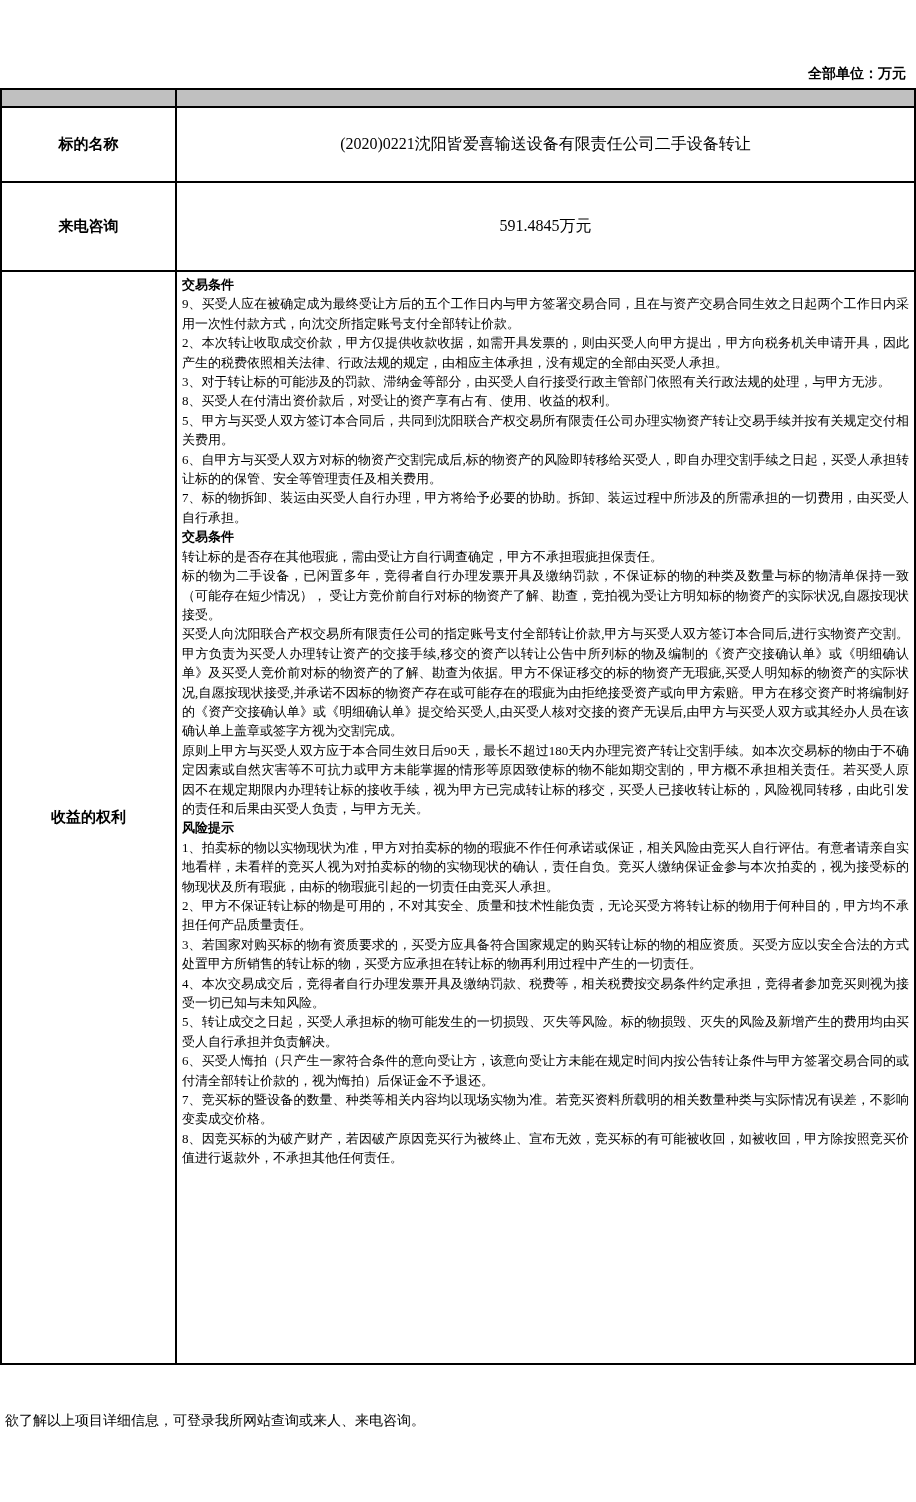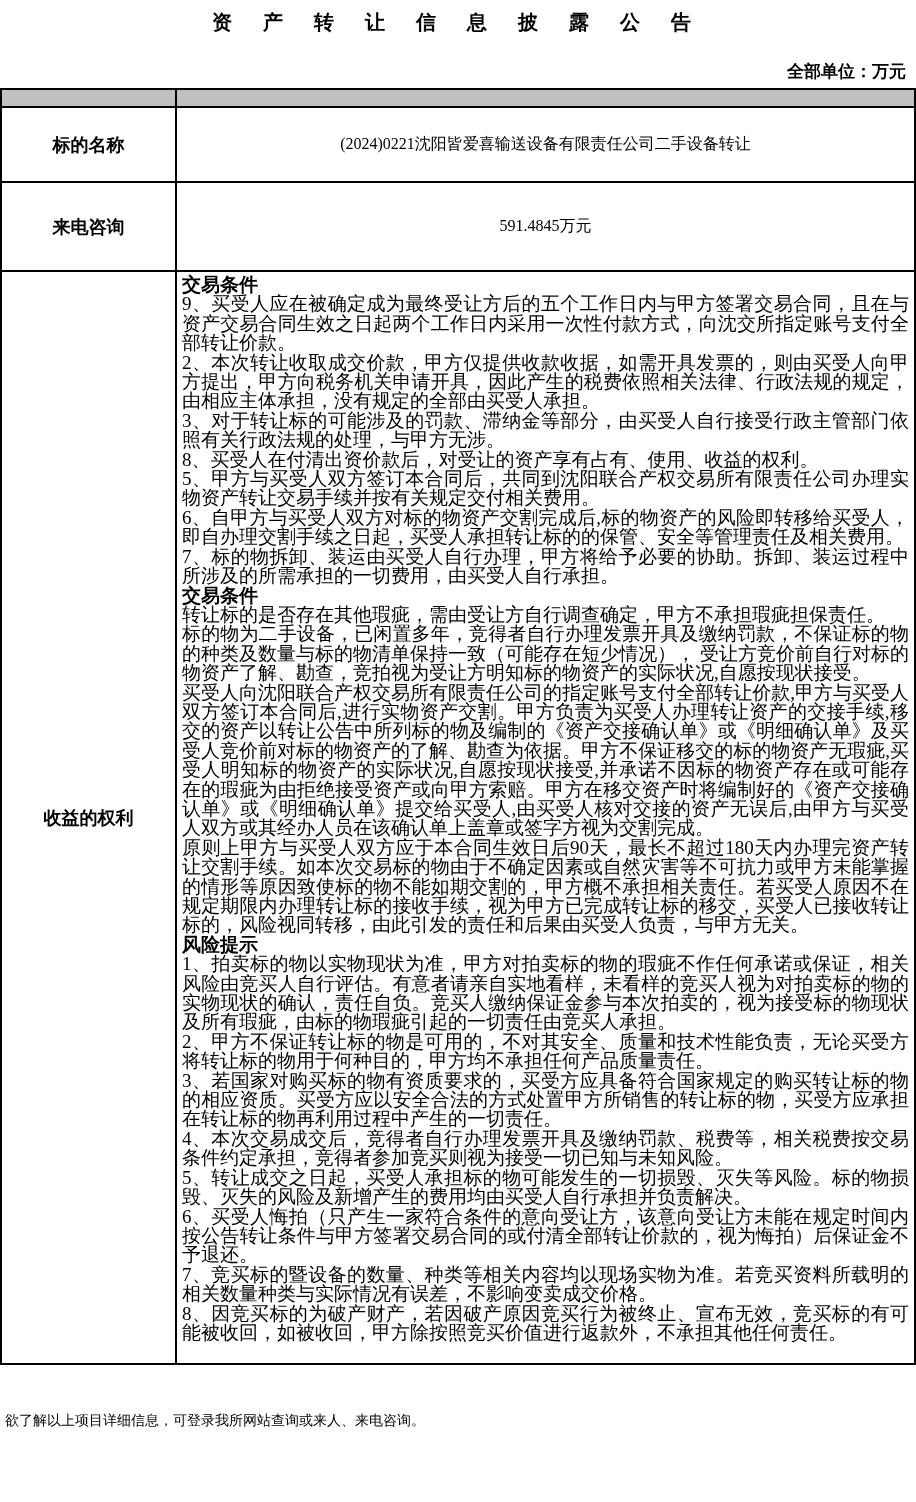--- a/index.html
+++ b/index.html
@@ -8,77 +8,76 @@
     font-family:"Liberation Serif","DejaVu Serif",serif;
     color:#000;
   }
   .top{height:88px;position:relative;}
   .doc-title{
     text-align:center;font-size:20px;font-weight:bold;
     letter-spacing:13px;padding-top:9px;white-space:nowrap;
   }
   .unit-note{
     position:absolute;right:10px;bottom:5px;
-    font-size:17px;font-weight:bold;
+    font-size:14px;font-weight:bold;
   }
   table.main{
     width:916px;border-collapse:collapse;table-layout:fixed;
   }
   table.main td{
     border:2px solid #000;padding:0;vertical-align:middle;
   }
   col.c1{width:175px;}
   tr.hdr-row td{background:#c0c0c0;height:16px;}
   td.label-cell{
-    text-align:center;font-weight:bold;font-size:18px;
+    text-align:center;font-weight:bold;font-size:15px;
   }
   td.value-cell{
     text-align:center;font-size:16px;
   }
   tr.r-name td{height:73px;}
   tr.r-price td{height:87px;}
   tr.r-date td{height:65px;}
   td.desc-cell{vertical-align:top;}
   .desc-content{
     height:1088px;overflow:hidden;
     padding:3px 5px 0 5px;
-    font-size:19px;line-height:19.4px;
+    font-size:13px;line-height:19.4px;
     text-align:justify;
   }
   .sec-heading{font-weight:bold;}
   .desc-content div{margin:0;}
   .footer{
     padding:8px 0 0 5px;
     font-size:14px;line-height:19px;
     white-space:pre-wrap;
   }
 </style>
 </head>
 <body>
 
 <div class="top">
-  <div class="doc-title">资 产 转 让 信 息 披 露 公 告</div>
   <div class="unit-note">全部单位：万元</div>
 </div>
 
 <table class="main">
   <colgroup>
       <col class="c1">
       <col>
     </colgroup>
 
   <tbody>
       <tr class="hdr-row">
     <td></td>
     <td></td>
   </tr>
 
   <tr class="r-name">
     <td class="label-cell">标的名称</td>
-    <td class="value-cell">(2024)0221沈阳皆爱喜输送设备有限责任公司二手设备转让</td>
+    <td class="value-cell">(2020)0221沈阳皆爱喜输送设备有限责任公司二手设备转让</td>
   </tr>
 
   <tr class="r-price">
     <td class="label-cell">来电咨询</td>
     <td class="value-cell">591.4845万元</td>
   </tr>
 
   <tr>
     <td class="label-cell">收益的权利</td>
     <td class="desc-cell">

